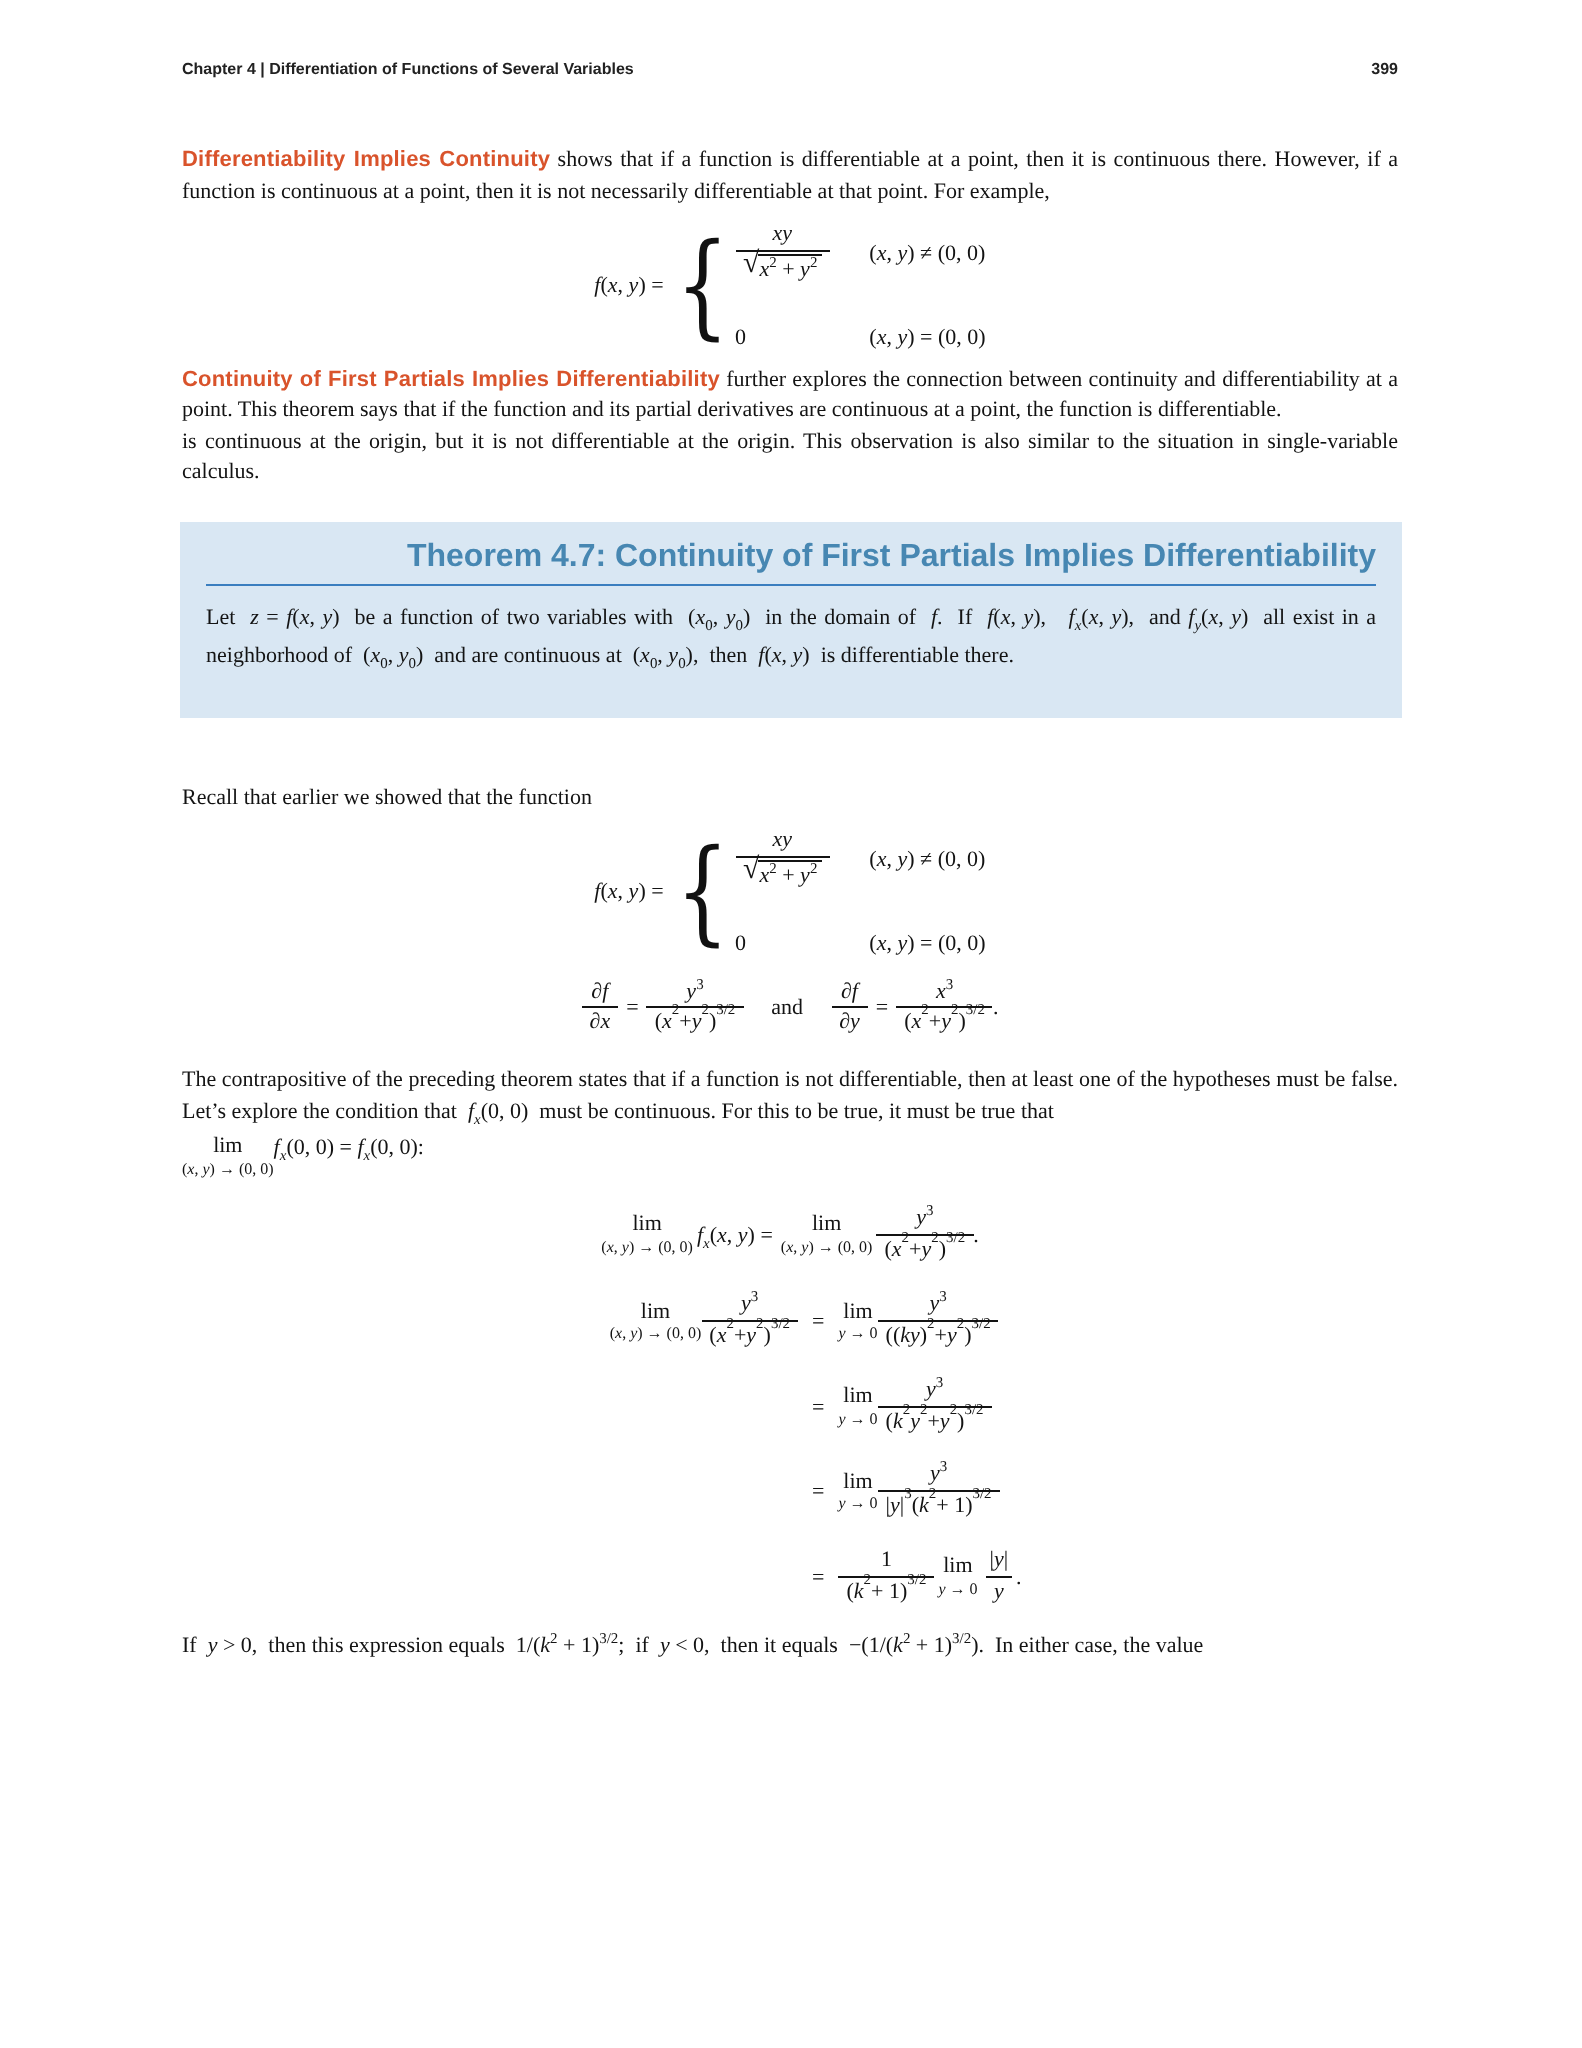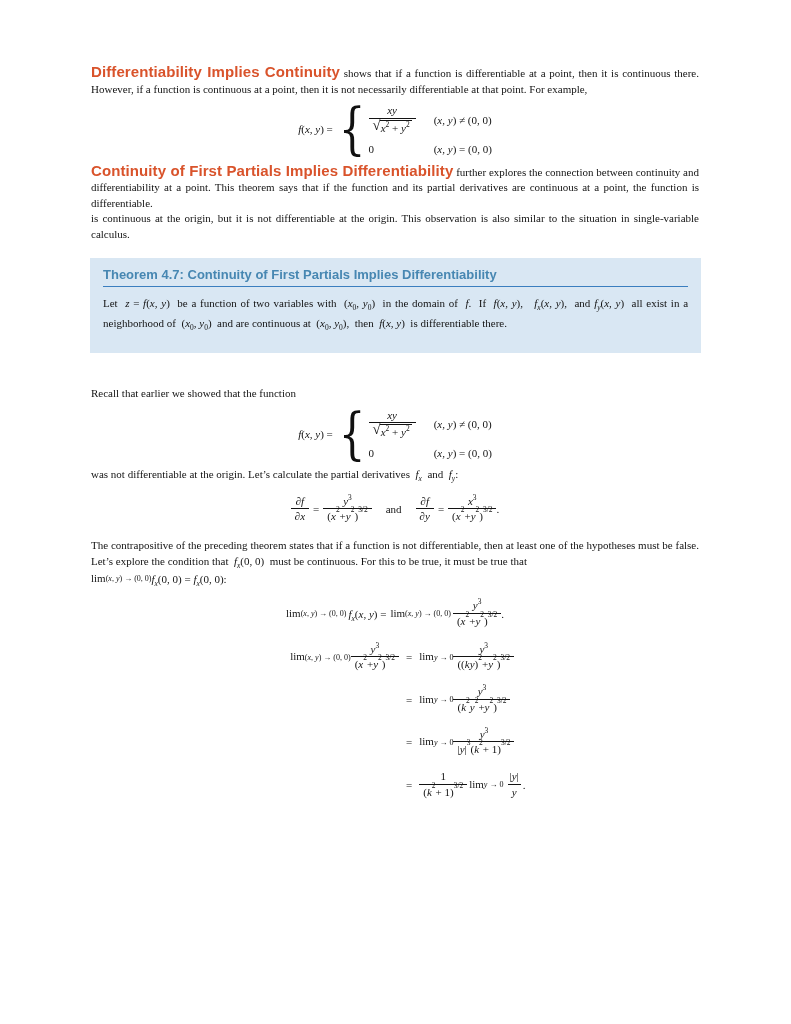--- a/index.html
+++ b/index.html
@@ -18,67 +18,72 @@
   }
   
   .header{
     display:flex;justify-content:space-between;align-items:baseline;
     font-family:"Liberation Sans",sans-serif;font-size:8px;font-weight:bold;color:#222;
   }
   
   .para{margin:0;text-align:justify;line-height:15.5px;}
   .lead-orange{
     font-family:"Liberation Sans",sans-serif;font-weight:bold;color:var(--orange);
-    font-size:15px;letter-spacing:.1px;
+    font-size:11px;letter-spacing:.1px;
   }
   i{font-style:italic;}
   sup{font-size:.68em;line-height:0;}
   sub{font-size:.68em;line-height:0;}
   
   .eq-display{display:flex;justify-content:center;align-items:center;}
   .frac{display:inline-flex;flex-direction:column;align-items:center;vertical-align:middle;line-height:1.25;}
   .frac .num{padding:0 4px;white-space:nowrap;}
   .frac .den{border-top:1px solid currentColor;padding:1px 4px 0;white-space:nowrap;display:inline-flex;align-items:flex-start;}
   .rad{display:inline-flex;align-items:flex-start;}
   .rad-sign{font-size:1.35em;line-height:.8;margin-right:-1px;}
   .rad-arg{border-top:1px solid currentColor;padding:1px 2px 0 1px;white-space:nowrap;text-align:right;}
   .brace{
     font-family:"DejaVu Serif",serif;font-size:42px;font-weight:400;
     transform:scaleY(1.35);display:inline-block;line-height:1;margin:0 3px 0 6px;color:#111;
   }
-  .cases{display:grid;grid-template-columns:max-content max-content;column-gap:18px;row-gap:7px;align-items:center;justify-items:start;}
-  .lim{display:inline-flex;flex-direction:row;align-items:center;line-height:1.05;vertical-align:middle;}
+  .cases{display:grid;grid-template-columns:max-content max-content;column-gap:18px;row-gap:7px;align-items:center;justify-items:start;gap:20px;}
+  .lim{display:inline-flex;flex-direction:column;align-items:center;line-height:1.05;vertical-align:middle;}
   .lim .sub{font-size:8px;white-space:nowrap;margin-top:1px;}
   .mtext{white-space:nowrap;}
   
   .theorem{
     background:var(--box-bg);margin:16px -2px 0 -1px;padding:9px 13px 20px 13px;
   }
   .theorem-title{
-    font-family:"Liberation Sans",sans-serif;font-weight:bold;font-size:13px;
+    font-family:"Liberation Sans",sans-serif;font-weight:bold;font-size:16px;
     color:var(--blue-title);padding-bottom:4px;border-bottom:1px solid var(--blue-rule);
     margin-bottom:7px;
+    text-align:right;
   }
   .theorem-body{line-height:19.5px;text-align:justify;margin:0;}
   
   .lim-line{display:flex;align-items:flex-start;margin:4px 0 0;}
   .lim-line .rhs{margin-top:0;}
   
   .chain-row{display:flex;align-items:center;margin-bottom:13px;}
   .chain-left{width:308px;display:flex;justify-content:flex-end;align-items:center;}
   .chain-right{display:flex;align-items:center;margin-left:7px;}
   .eqsign{margin-right:7px;}
   .gap4{margin:0 4px;}
   .gap2{margin:0 2px;}
 </style>
 </head>
 <body>
 
 <div class="page">
 
+  <div class="header">
+    <span>Chapter 4 | Differentiation of Functions of Several Variables</span>
+    <span>399</span>
+  </div>
 
   <p class="para" style="margin-top:34px;">
     <span class="lead-orange">Differentiability Implies Continuity</span><span> shows that if a function is differentiable at a point, then it is continuous there. However, if a function is continuous at a point, then it is not necessarily differentiable at that point. For example,</span>
   </p>
 
   <div class="eq-display" style="margin:7px 0 8px;">
     <span class="mtext"><i>f</i>(<i>x</i>, <i>y</i>) = </span>
     <span class="brace">{</span>
     <span class="cases">
       <span class="frac">
@@ -121,21 +126,20 @@
               <span class="rad-arg"><i>x</i><sup>2</sup> + <i>y</i><sup>2</sup></span>
             </span>
           </span>
       </span>
       <span class="mtext">(<i>x</i>, <i>y</i>) ≠ (0, 0)</span>
       <span class="mtext">0</span>
       <span class="mtext">(<i>x</i>, <i>y</i>) = (0, 0)</span>
     </span>
   </div>
 
-  <p class="para">was not differentiable at the origin. Let’s calculate the partial derivatives&nbsp; <i>f</i><sub><i>x</i></sub>&nbsp; and&nbsp; <i>f</i><sub><i>y</i></sub>:</p>
 
   <div class="eq-display" style="margin:12px 0 14px;">
     <span class="frac">
       <span class="num">∂<i>f</i></span>
       <span class="den">∂<i>x</i></span>
     </span>
     <span class="gap4">=</span>
     <span class="frac">
       <span class="num"><i>y</i><sup>3</sup></span>
       <span class="den">(<i>x</i><sup>2</sup> + <i>y</i><sup>2</sup>)<sup>3/2</sup></span>
@@ -254,14 +258,15 @@
           <span class="den">
               <i>y</i>
             </span>
         </span>
         <span>.</span>
       </div>
     </div>
 
   </div>
 
+  <p class="para" style="margin-top:6px;">If&nbsp; <i>y</i> &gt; 0,&nbsp; then this expression equals&nbsp; 1/(<i>k</i><sup>2</sup> + 1)<sup>3/2</sup>;&nbsp; if&nbsp; <i>y</i> &lt; 0,&nbsp; then it equals&nbsp; −(1/(<i>k</i><sup>2</sup> + 1)<sup>3/2</sup>).&nbsp; In either case, the value</p>
 
 </div>
 
 </body></html>

